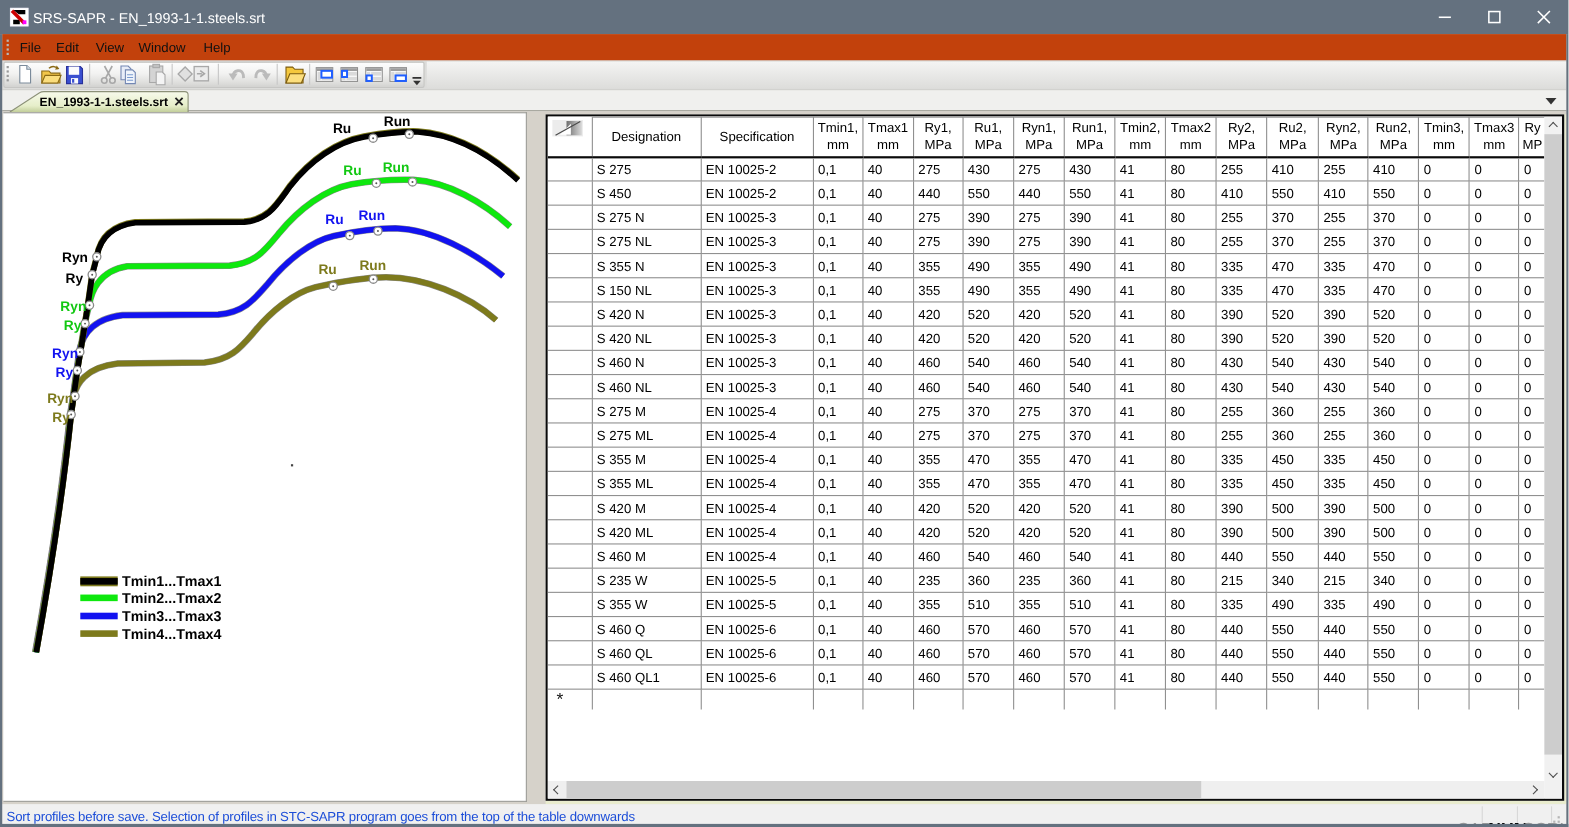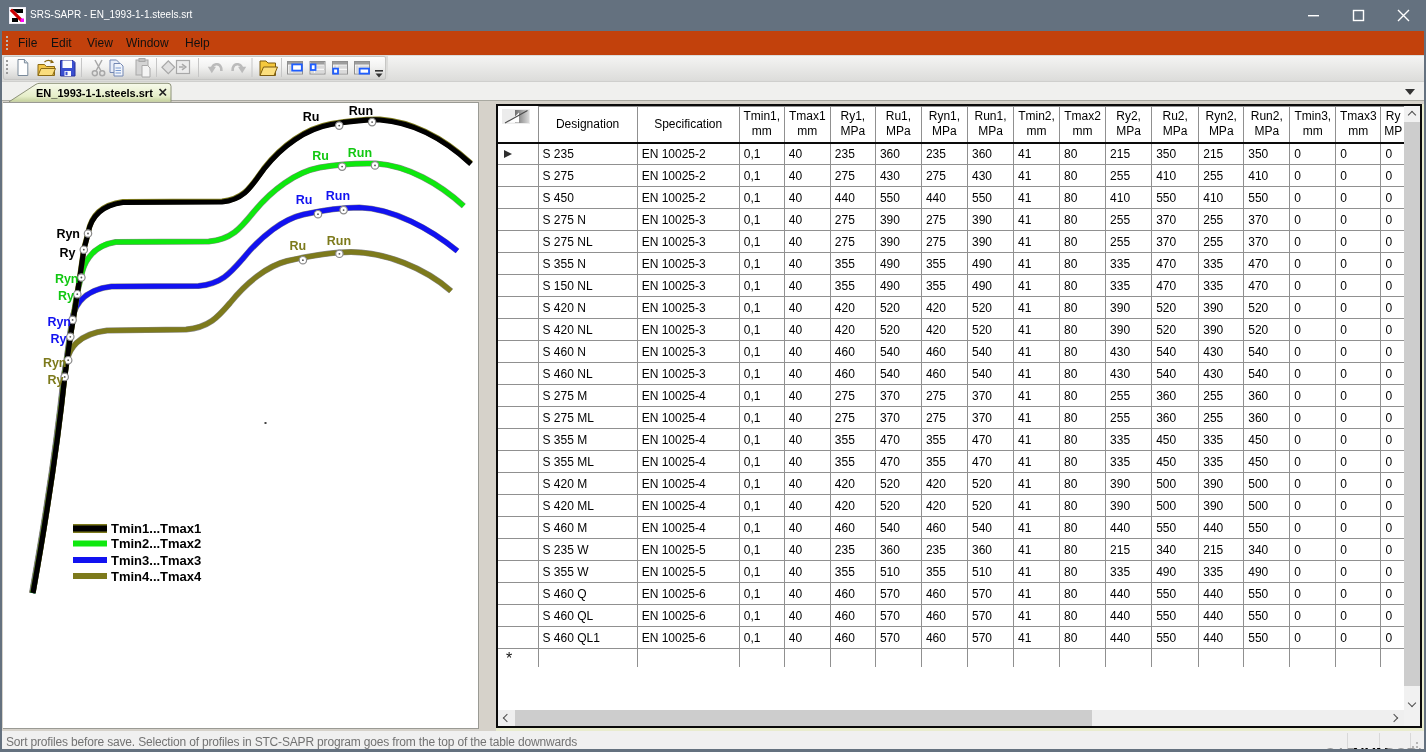--- a/index.html
+++ b/index.html
@@ -1,17 +1,17 @@
 <!DOCTYPE html>
 <html><head><meta charset="utf-8"><style>
 * { margin:0; padding:0; box-sizing:border-box; }
 html,body { width:1426px; height:752px; overflow:hidden; font-family:"Liberation Sans",sans-serif; }
 #win { position:relative; width:1426px; height:752px; background:#d6d2ca; }
 #titlebar { position:absolute; left:0; top:0; width:1426px; height:31px; background:#64717f; color:#fff; }
-#title { position:absolute; left:30px; top:9px; font-size:10px; color:#fff; }
+#title { position:absolute; left:30px; top:9px; font-size:13px; color:#fff; }
 .wbtn { position:absolute; top:0; width:45px; height:31px; }
 #menubar { position:absolute; left:2px; top:31px; width:1422px; height:24px; background:#c2410c; }
 .mitem { position:absolute; top:5px; font-size:12px; color:#111; }
 #toolbar { position:absolute; left:2px; top:55px; width:1422px; height:26px; background:#dcdcda; }
 #tband { position:absolute; left:1px; top:1px; width:383px; height:24px; border-radius:2px;
   background:linear-gradient(#fdfdfd,#f2f2f1 45%,#dddddb 85%,#d2d2d0); border:1px solid #c6c6c4; }
 #toolbar .rest { position:absolute; left:386px; top:1px; right:0; height:24px; background:linear-gradient(#f4f4f3,#dddddb); }
 #tabbar { position:absolute; left:2px; top:81px; width:1422px; height:20px; background:#f0f0ee; border-top:1px solid #cfcfcd; border-bottom:1px solid #a9a9a1; }
 #content { position:absolute; left:2px; top:102px; width:1422px; height:629px; background:#d6d2ca; }
 #chartpanel { position:absolute; left:1px; top:0px; width:476px; height:627px; background:#fff; border:1px solid #9a9a94; border-left:none; }
@@ -27,21 +27,21 @@
 #grid tr.hd td:first-child { border-top:none; }
 #grid tr td:first-child { border-left:none; }
 #grid tr td:last-child { border-right:none; }
 #grid tr.newrow td { height:17px; border-bottom:none; }
 .tri { width:0; height:0; border-left:8px solid #2e2e2e; border-top:4.5px solid transparent; border-bottom:4.5px solid transparent; margin-left:2px; }
 .ast { font-size:16px; color:#111; margin-left:4px; position:relative; top:1px; }
 .vsb { position:absolute; right:0; top:0; width:16px; height:620px; background:#f1f1f1; }
 .hsb { position:absolute; left:0; bottom:0; width:906px; height:16px; background:#efefef; }
 .chev { position:absolute; width:6px; height:6px; border-left:1.7px solid #4e4e4e; border-top:1.7px solid #4e4e4e; }
 #statusbar { position:absolute; left:2px; top:731px; width:1422px; height:19px; background:#f0f0f0; }
-#statusbar .msg { position:absolute; left:4px; top:4px; font-size:12px; font-weight:normal; letter-spacing:-0.17px; color:#737373; }
+#statusbar .msg { position:absolute; left:4px; top:4px; font-size:12px; font-weight:normal; letter-spacing:-0.17px; color:#1d4ed8; }
 .sind { position:absolute; top:15px; font-size:16px; }
 #botstrip { position:absolute; left:0; top:749px; width:1426px; height:3px; background:#64717f; }
 #lborder { position:absolute; left:0; top:31px; width:2px; height:721px; background:#64717f; }
 #rborder { position:absolute; right:0; top:31px; width:2px; height:721px; background:#64717f; }
 </style></head><body>
 <div id="win">
   <div id="titlebar">
     <svg width="17" height="17" style="position:absolute;left:9px;top:7px">
       <rect x="0" y="0" width="17" height="17" fill="#fff" stroke="#dde" stroke-width="1"></rect>
       <path d="M3,2 L14,2 L14,6 L8,6 Z" fill="#000"></path>
@@ -330,42 +330,20 @@
                   <td>Tmax2<br>mm</td>
                   <td>Ry2,<br>MPa</td>
                   <td>Ru2,<br>MPa</td>
                   <td>Ryn2,<br>MPa</td>
                   <td>Run2,<br>MPa</td>
                   <td>Tmin3,<br>mm</td>
                   <td>Tmax3<br>mm</td>
                   <td>Ry<br>MP</td>
                 </tr>
                 <tr>
-                  <td class="sel">
-                    <div class="tri"></div>
-                  </td>
-                  <td>S 235</td>
-                  <td>EN 10025-2</td>
-                  <td>0,1</td>
-                  <td>40</td>
-                  <td>235</td>
-                  <td>360</td>
-                  <td>235</td>
-                  <td>360</td>
-                  <td>41</td>
-                  <td>80</td>
-                  <td>215</td>
-                  <td>350</td>
-                  <td>215</td>
-                  <td>350</td>
-                  <td>0</td>
-                  <td>0</td>
-                  <td>0</td>
-                </tr>
-                <tr>
                   <td class="sel"></td>
                   <td>S 275</td>
                   <td>EN 10025-2</td>
                   <td>0,1</td>
                   <td>40</td>
                   <td>275</td>
                   <td>430</td>
                   <td>275</td>
                   <td>430</td>
                   <td>41</td>

